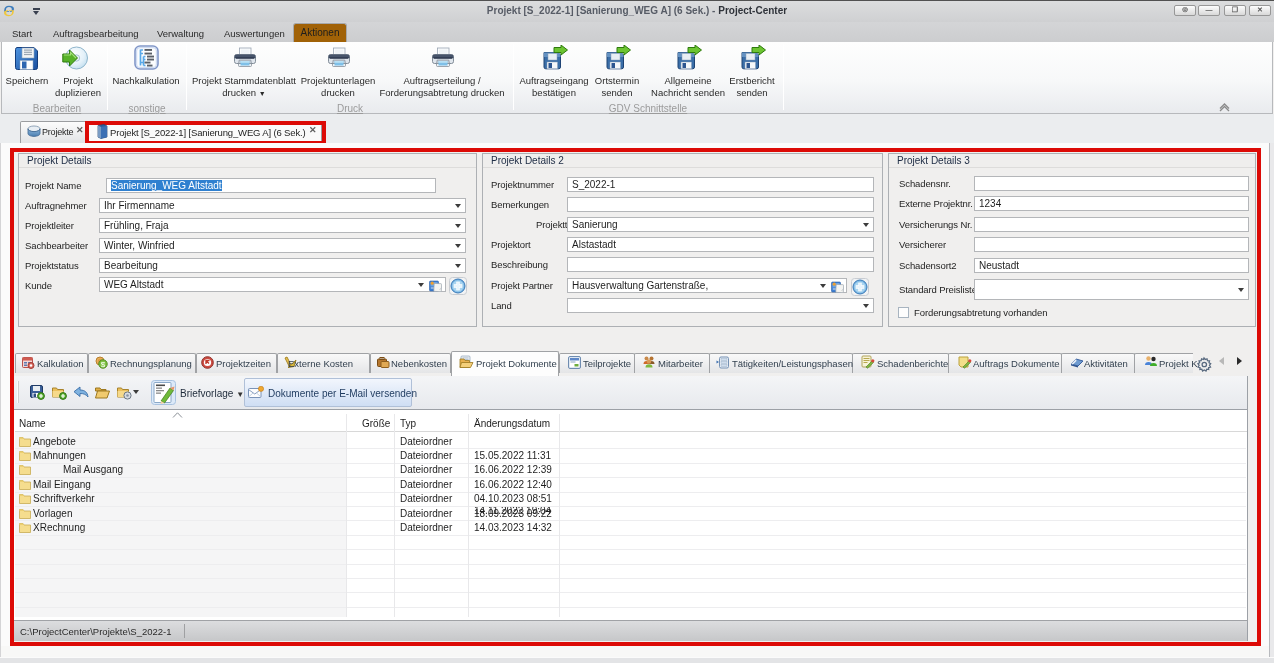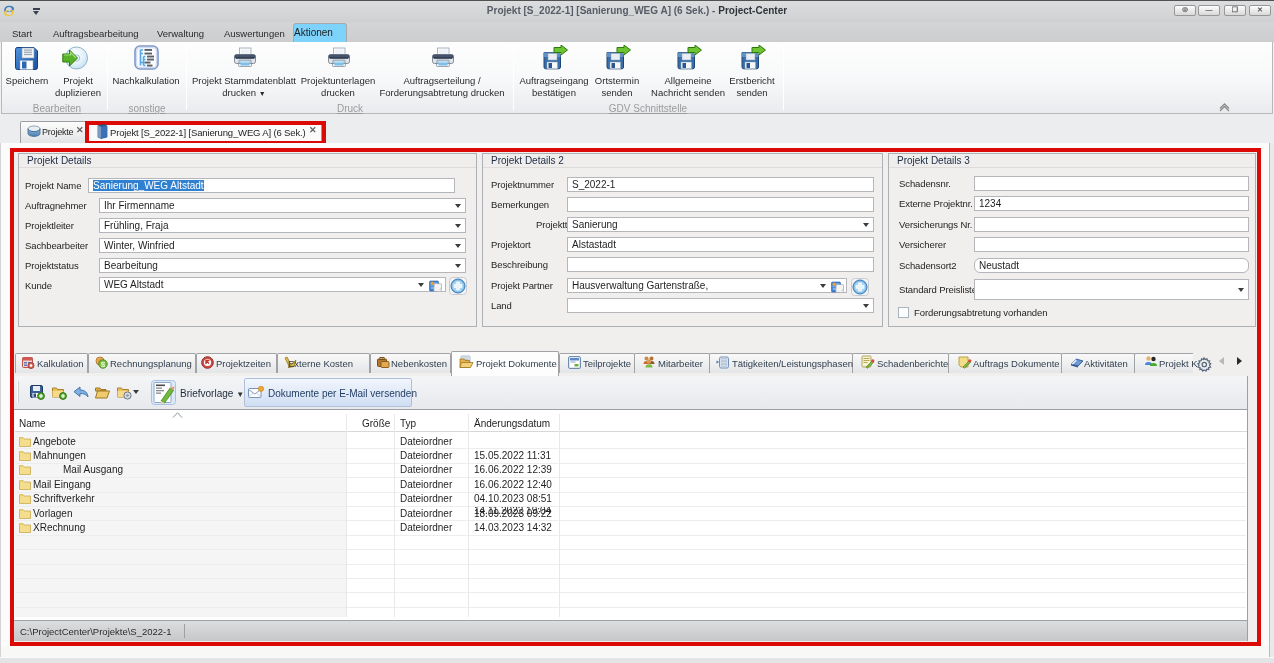--- a/index.html
+++ b/index.html
@@ -4,21 +4,21 @@
 <style>
 * { margin:0; padding:0; box-sizing:border-box; }
 html,body { width:1274px; height:663px; overflow:hidden; }
 body { font-family:"Liberation Sans", sans-serif; font-size:10px; color:#1e1e1e; background:#f1f0ef; position:relative; }
 .abs { position:absolute; }
 #titlebar { left:0; top:0; width:1274px; height:22px; background:linear-gradient(#dcddde,#cfd0d2); border-top:1px solid #515151; }
 #title { left:0; top:5px; width:1274px; text-align:center; color:#3c3c3c; font-size:10px; font-weight:bold; }
 .winbtn { top:5px; width:22px; height:11px; background:linear-gradient(#fdfdfd,#d8d8d8); border:1px solid #979797; border-radius:2px; color:#5a5a5a; font-size:7px; line-height:8px; text-align:center; font-weight:bold; }
 #menubar { left:0; top:22px; width:1274px; height:20px; background:linear-gradient(#d4d5d7,#cccdcf); }
 .menuitem { top:28px; height:14px; color:#2a2a2a; font-size:9.5px; }
-#mtab-active { left:293px; top:23px; width:54px; height:19px; background:#7dd3fc; border:1px solid #a7a8aa; border-bottom:none; border-radius:3px 3px 0 0; padding-top:3px; }
+#mtab-active { left:293px; top:23px; width:54px; height:19px; background:#a16207; border:1px solid #a7a8aa; border-bottom:none; border-radius:3px 3px 0 0; text-align:center; padding-top:3px; }
 #ribbon { left:1px; top:42px; width:1272px; height:72px; background:linear-gradient(#fefefe 0%,#f7f8f9 55%,#e9ebee 100%); border:1px solid #b7b9bc; border-top:none; }
 .rsep { top:44px; width:1px; height:66px; background:#d8dadd; border-right:1px solid #ffffff; }
 .rlabel { top:75px; text-align:center; color:#2a2a2a; font-size:9.5px; line-height:11.5px; }
 .rgroup { top:103px; text-align:center; color:#9b9b9b; font-size:10px;text-decoration:underline; }
 #tabstrip { left:0; top:114px; width:1274px; height:29px; background:#ebedef; }
 .doctab { top:121px; height:22px; border:1px solid #9b9da0; border-bottom:none; border-radius:2px 2px 0 0; background:linear-gradient(#fcfcfc,#e2e3e5); }
 .tabx { color:#5f5f5f; font-weight:bold; font-size:9px; top:125px; }
 #content { left:0; top:143px; width:1274px; height:514px; background:#fbfbfb; }
 #bottomstrip { left:0; top:657px; width:1274px; height:6px; background:#e3e4e6; border-top:1px solid #fbfbfb; }
 .redbox { border:4px solid #dc0a06; }
@@ -213,21 +213,21 @@
 
 <div class="abs panel" style="left:18px;top:153px;width:459px;height:174px;">
       <div class="phead">Projekt Details</div>
     </div>
 <div class="abs flabel" style="left:25px;top:180px;">Projekt Name</div>
 <div class="abs flabel" style="left:25px;top:200px;">Auftragnehmer</div>
 <div class="abs flabel" style="left:25px;top:220px;">Projektleiter</div>
 <div class="abs flabel" style="left:25px;top:240px;">Sachbearbeiter</div>
 <div class="abs flabel" style="left:25px;top:260px;">Projektstatus</div>
 <div class="abs flabel" style="left:25px;top:280px;">Kunde</div>
-<div class="abs field" style="left:88px;top:178px;width:367px;"><span style="background:#2f80d0;color:#fff;">Sanierung_WEG Altstadt</span></div>
+<div class="abs field" style="left:106px;top:178px;width:330px;"><span style="background:#2f80d0;color:#fff;">Sanierung_WEG Altstadt</span></div>
 <div class="abs field" style="left:99px;top:198px;width:367px;">Ihr Firmenname</div>
 <div class="abs field" style="left:99px;top:218px;width:367px;">Frühling, Fraja</div>
 <div class="abs field" style="left:99px;top:238px;width:367px;">Winter, Winfried</div>
 <div class="abs field" style="left:99px;top:258px;width:367px;">Bearbeitung</div>
 <div class="abs field" style="left:99px;top:277px;width:347px;">WEG Altstadt</div>
 <div class="abs carr" style="left:455px;top:204px;"></div>
 <div class="abs carr" style="left:455px;top:224px;"></div>
 <div class="abs carr" style="left:455px;top:244px;"></div>
 <div class="abs carr" style="left:455px;top:264px;"></div>
 <div class="abs carr" style="left:418px;top:283px;"></div>
@@ -289,21 +289,21 @@
 <div class="abs flabel" style="left:899px;top:178px;">Schadensnr.</div>
 <div class="abs flabel" style="left:899px;top:198px;">Externe Projektnr.</div>
 <div class="abs flabel" style="left:899px;top:219px;">Versicherungs Nr.</div>
 <div class="abs flabel" style="left:899px;top:239px;">Versicherer</div>
 <div class="abs flabel" style="left:899px;top:260px;">Schadensort2</div>
 <div class="abs flabel" style="left:899px;top:284px;">Standard Preisliste</div>
 <div class="abs field" style="left:974px;top:176px;width:275px;"></div>
 <div class="abs field" style="left:974px;top:196px;width:275px;">1234</div>
 <div class="abs field" style="left:974px;top:217px;width:275px;"></div>
 <div class="abs field" style="left:974px;top:237px;width:275px;"></div>
-<div class="abs field" style="left:974px;top:258px;width:275px;border-radius:6px;">Neustadt</div>
+<div class="abs field" style="left:974px;top:258px;width:275px;">Neustadt</div>
 <div class="abs field" style="left:974px;top:279px;width:275px;height:21px;"></div>
 <div class="abs carr" style="left:1238px;top:288px;"></div>
 <div class="abs" style="left:898px;top:307px;width:11px;height:11px;background:#fdfdfd;border:1px solid #a8b4c0;"></div>
 <div class="abs flabel" style="left:914px;top:307px;">Forderungsabtretung vorhanden</div>
 </div>
 <div id="lowertabs">
 <div class="abs ltab" style="left:15px;width:73px;"></div>
 <div class="abs ltab" style="left:88px;width:108px;"></div>
 <div class="abs ltab" style="left:196px;width:81px;"></div>
 <div class="abs ltab" style="left:277px;width:93px;"></div>

